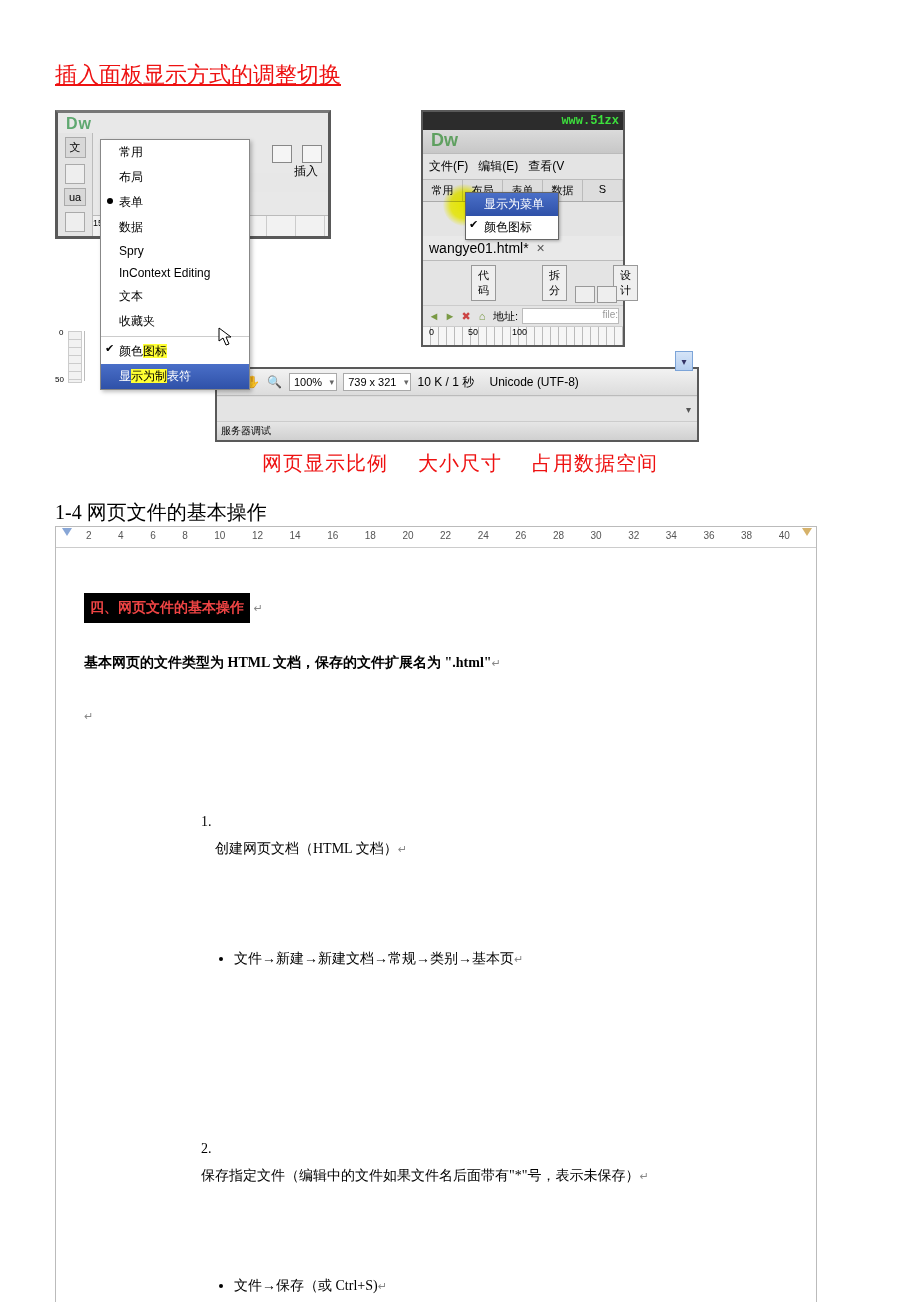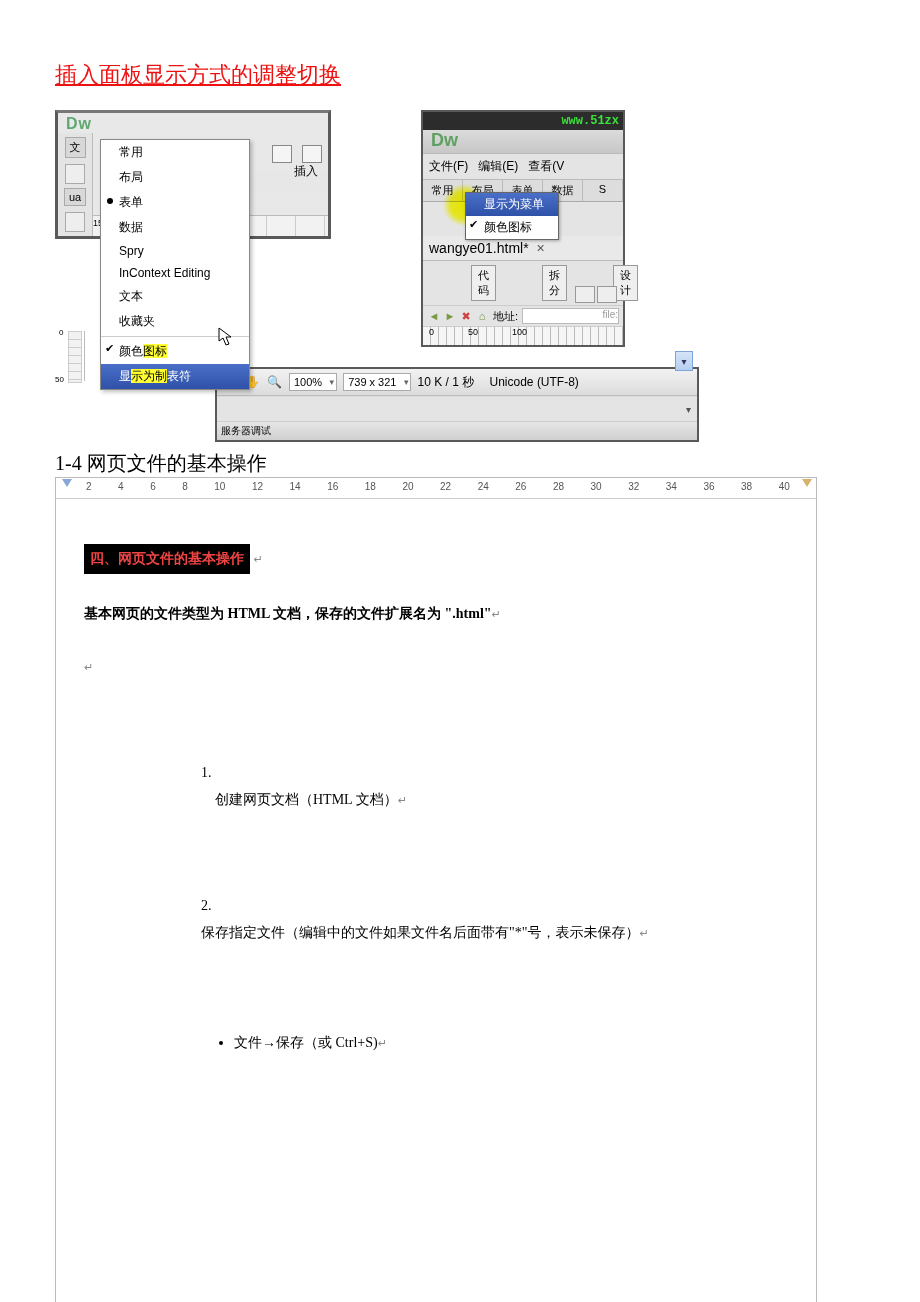--- a/index.html
+++ b/index.html
@@ -426,20 +426,25 @@
       <span>Unicode (UTF-8)</span>
     </div>
     <div class="row2">
       <span>▾</span>
     </div>
     <div class="row3">
       <span>服务器调试</span>
     </div>
   </div>
 
+  <div class="redcap">
+    <span>网页显示比例</span>
+    <span>大小尺寸</span>
+    <span>占用数据空间</span>
+  </div>
 
   <div class="secthead">1-4 网页文件的基本操作</div>
 
   
   <div class="wordfig">
     <div class="wruler">
       <div class="marker-l">
           <div class="tri"></div>
         </div>
       <div class="ticks" id="ruler-ticks">
@@ -470,20 +475,23 @@
     </div>
 
     <div class="editarea">
 <div><span class="blkhd">四、网页文件的基本操作</span> <span class="ret">↵</span></div>
 <div><b>基本网页的文件类型为 HTML 文档，保存的文件扩展名为 ".html"</b><span class="ret">↵</span></div>
 <div><span class="ret">↵</span></div>
 
 <div style="margin-left:110px;">
   <span>1.</span>
   <span class="hlspot"><span style="position:relative;">　</span></span><span>创</span><span>建</span><span>网页文档（HTML 文档）</span><span class="ret">↵</span>
+  <ul>
+    <li><span>文件→新建→新建文档→常规→类别→基本页</span><span class="ret">↵</span></li>
+  </ul>
 </div>
 
 <div style="margin-left:110px;">
   <span>2.</span>&nbsp;
   <span>保存指定文件（编辑中的文件如果文件名后面带有"*"号，表示未保存）</span><span class="ret">↵</span>
   <ul>
     <li><span>文件→保存（或 Ctrl+S)</span><span class="ret">↵</span></li>
     
     
   </ul>

